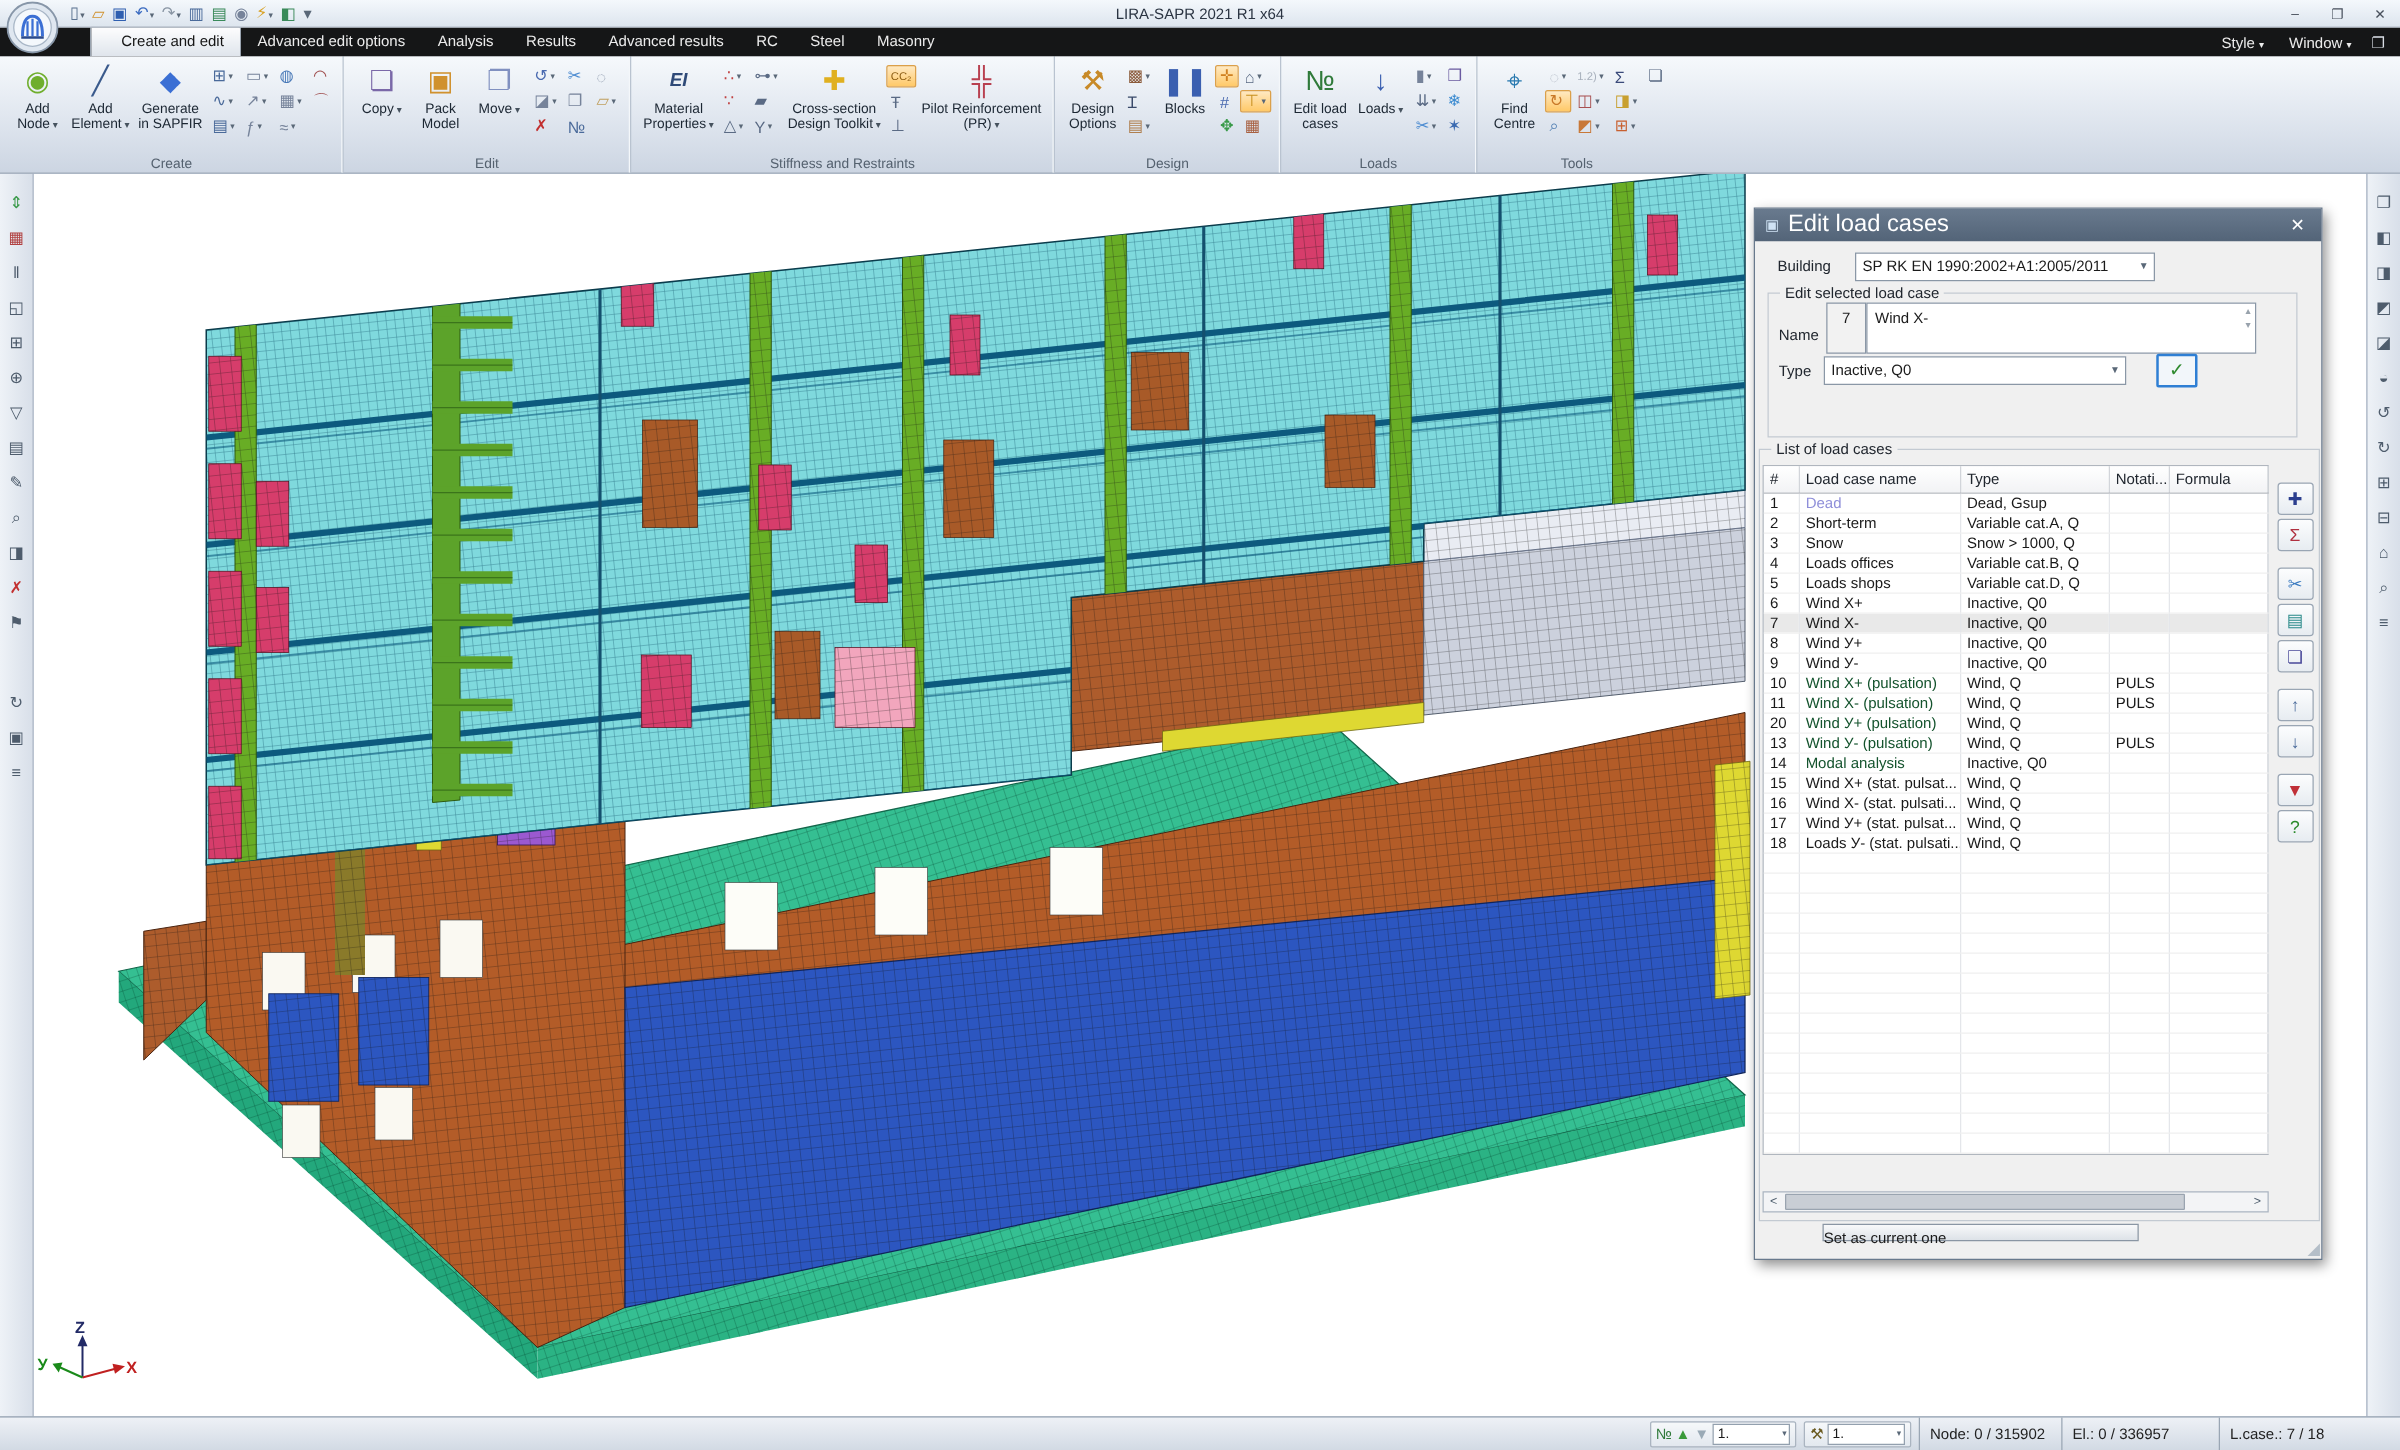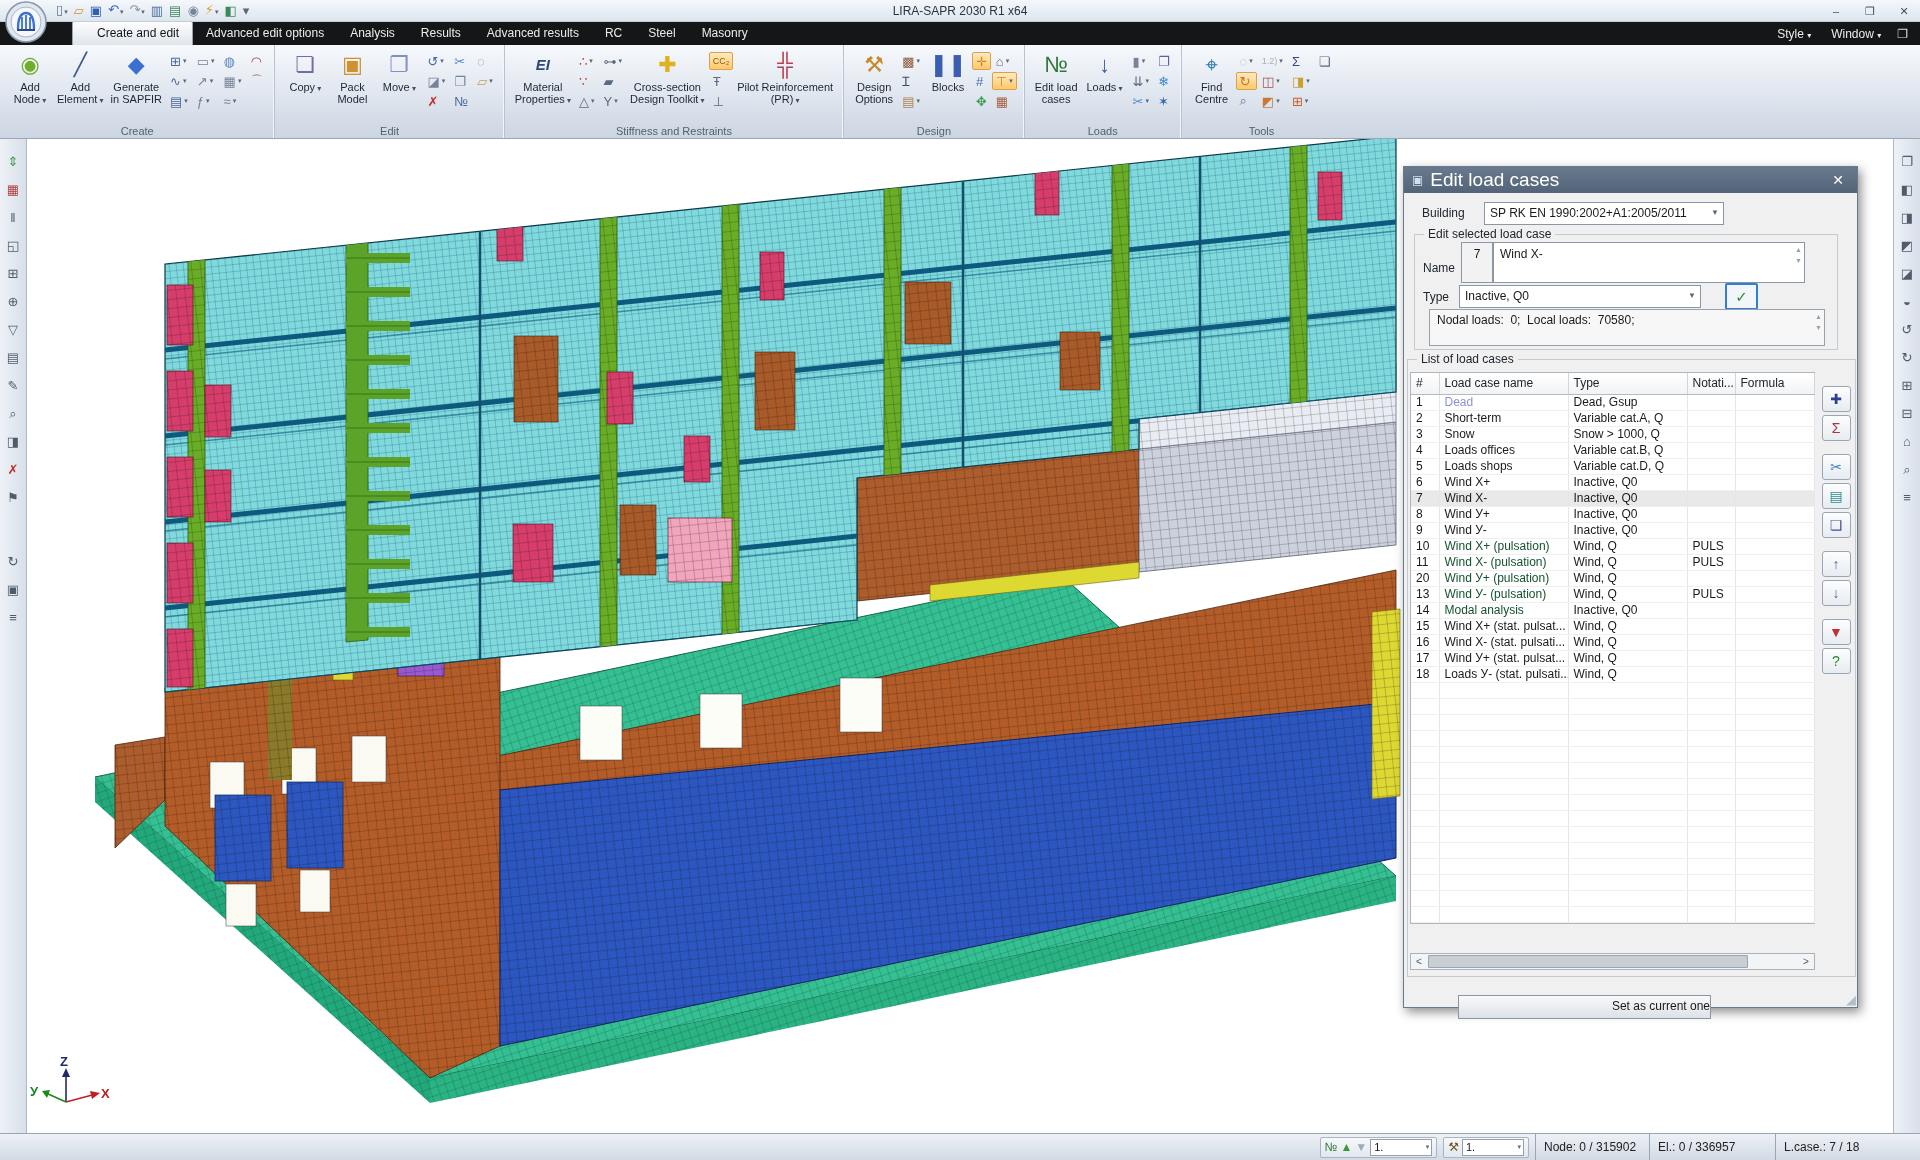--- a/index.html
+++ b/index.html
@@ -131,23 +131,23 @@
     flex-direction:column; align-items:center; }
   .tbtn { width:29px; height:26px; border:1px solid #9aa6b4; border-radius:3px;
     background:linear-gradient(#fcfdfe,#e7ecf1); text-align:center; line-height:24px;
     font-size:14px; margin-bottom:3px; }
   .tbtn.gap { margin-top:10px; }
   .hscroll { position:absolute; left:2px; bottom:6px; width:405px; height:17px;
     border:1px solid #aab4c0; background:#f3f4f6; display:flex; align-items:center; }
   .harrow { width:16px; text-align:center; font-size:10px; color:#4a5a6a; line-height:15px; }
   .hthumb { position:absolute; left:17px; width:320px; height:13px; background:#c9ced5;
     border:1px solid #9aa4b0; border-radius:1px; }
-  .setbtn { position:absolute; left:54px; top:812px; width:253px; height:24px;
-    background:linear-gradient(#f8f9fa,#dde2e8); border:1px solid #8a96a4; text-align:right;
-    line-height:20px; font-size:12px;margin-top:16px; }
+  .setbtn { position:absolute; left:54px; top:812px; width:253px; height:14px;
+    background:linear-gradient(#f8f9fa,#dde2e8); border:1px solid #8a96a4; text-align:left;
+    line-height:20px; font-size:12px; }
   .grip { position:absolute; right:1px; bottom:0px; font-size:13px; color:#b4bec8; }
 </style>
 </head>
 <body>
 
 <div id="app">
 
   <div class="titlebar">
     <div class="qat" id="qat">
         <span class="qic" style="color: rgb(90, 114, 144);">▯<span class="ar">▾</span></span>
@@ -155,21 +155,21 @@
         <span class="qic" style="color: rgb(47, 95, 176);">▣</span>
         <span class="qic" style="color: rgb(58, 106, 192);">↶<span class="ar">▾</span></span>
         <span class="qic" style="color: rgb(138, 150, 164);">↷<span class="ar">▾</span></span>
         <span class="qic" style="color: rgb(74, 106, 154);">▥</span>
         <span class="qic" style="color: rgb(58, 138, 90);">▤</span>
         <span class="qic" style="color: rgb(118, 131, 154);">◉</span>
         <span class="qic" style="color: rgb(216, 160, 32);">⚡<span class="ar">▾</span></span>
         <span class="qic" style="color: rgb(58, 138, 90);">◧</span>
         <span class="qic" style="color: rgb(90, 104, 120);">▾</span>
       </div>
-    <div class="wtitle">LIRA-SAPR  2030 R1 x64</div>
+    <div class="wtitle">LIRA-SAPR  2021 R1 x64</div>
     <div class="wbtns" id="wbtns">
         <span class="wbtn">–</span>
         <span class="wbtn">❐</span>
         <span class="wbtn">✕</span>
       </div>
   </div>
 
   <svg class="logo" viewBox="0 0 42 42">
     <circle cx="21" cy="21" r="20" fill="#dfe7f0" stroke="#8796a8" stroke-width="1.5"></circle>
     <circle cx="21" cy="21" r="15" fill="#f4f8fc" stroke="#a8b6c6" stroke-width="1"></circle>
@@ -743,27 +743,20 @@
         <span class="spin">
             <span>▲</span>
             <span>▼</span>
           </span>
       </div>
       <label class="lbl-type">Type</label>
       <div class="combo cmb-type">
         <span>Inactive, Q0</span><span class="ar">▼</span>
       </div>
       <div class="chkbtn">✓</div>
-      <div class="infobox">
-        <span class="infotext">Nodal loads:  0;  Local loads:  70580;</span>
-        <span class="spin">
-            <span>▲</span>
-            <span>▼</span>
-          </span>
-      </div>
     </div>
 
     <div class="fset fs2">
       <span class="legend">List of load cases</span>
       <div class="ltwrap">
         <table class="lt" id="loadTable">
           <colgroup>
               <col style="width:28px">
               <col style="width:129px">
               <col style="width:119px">

